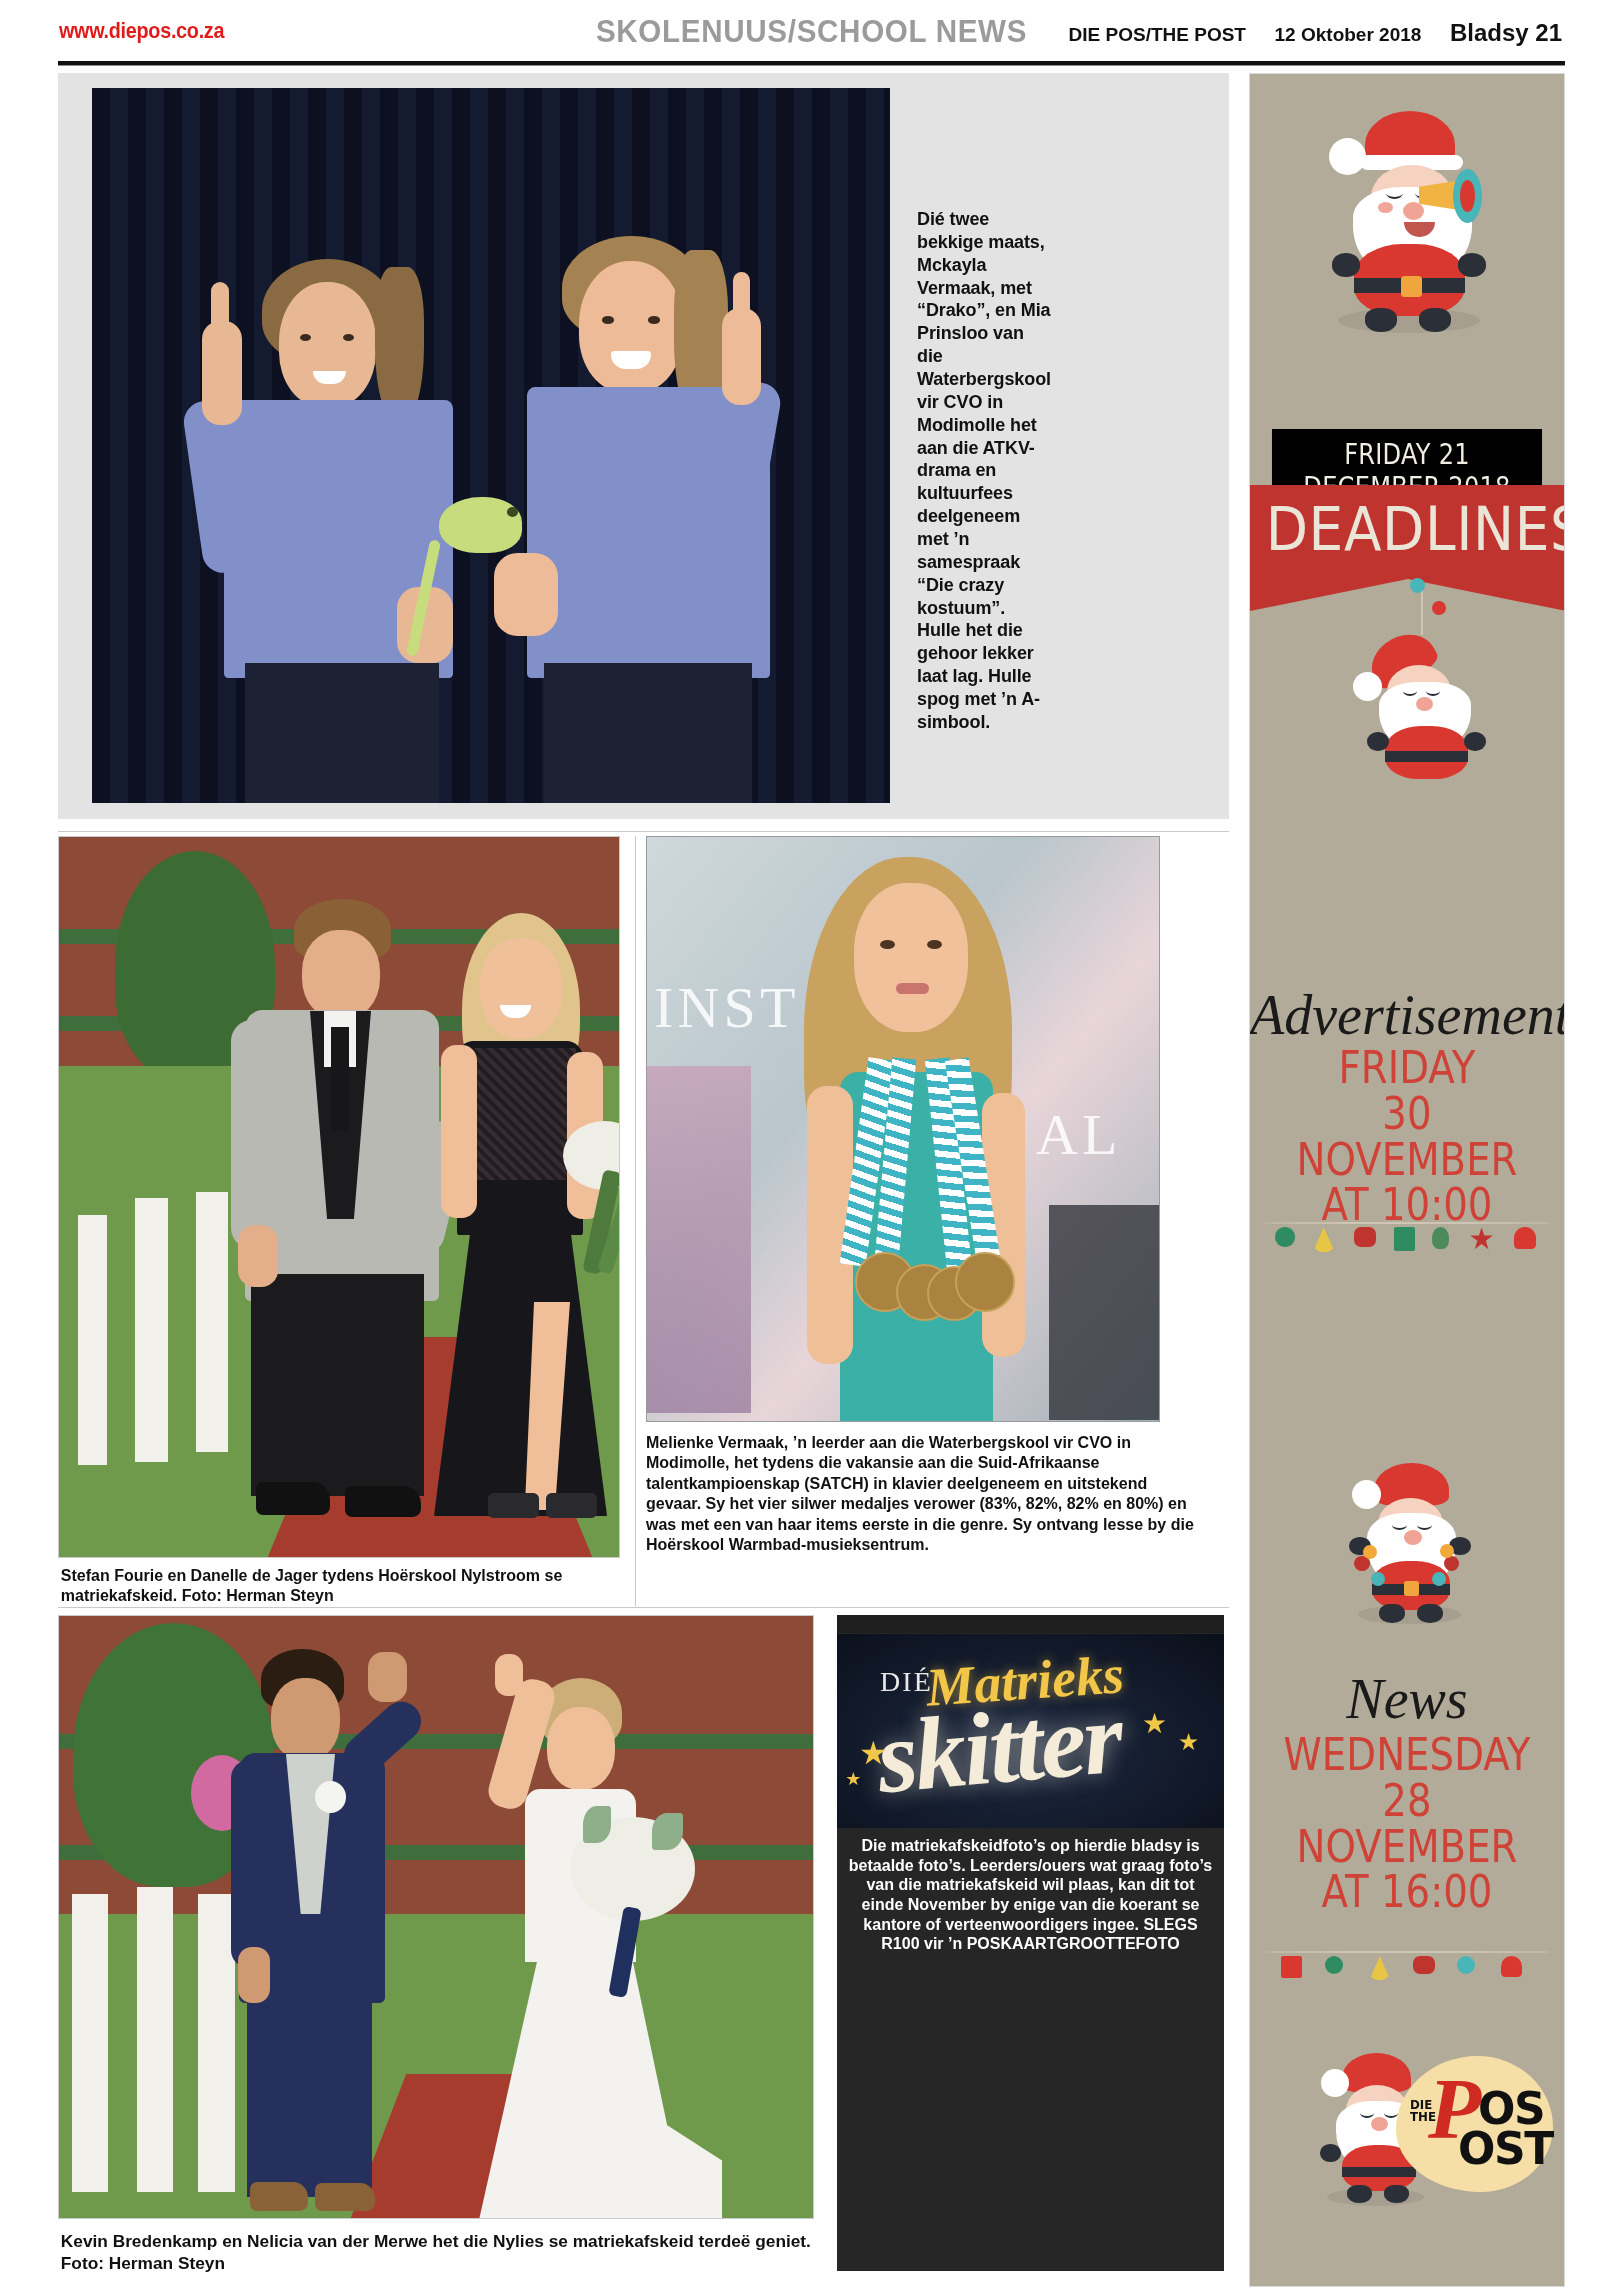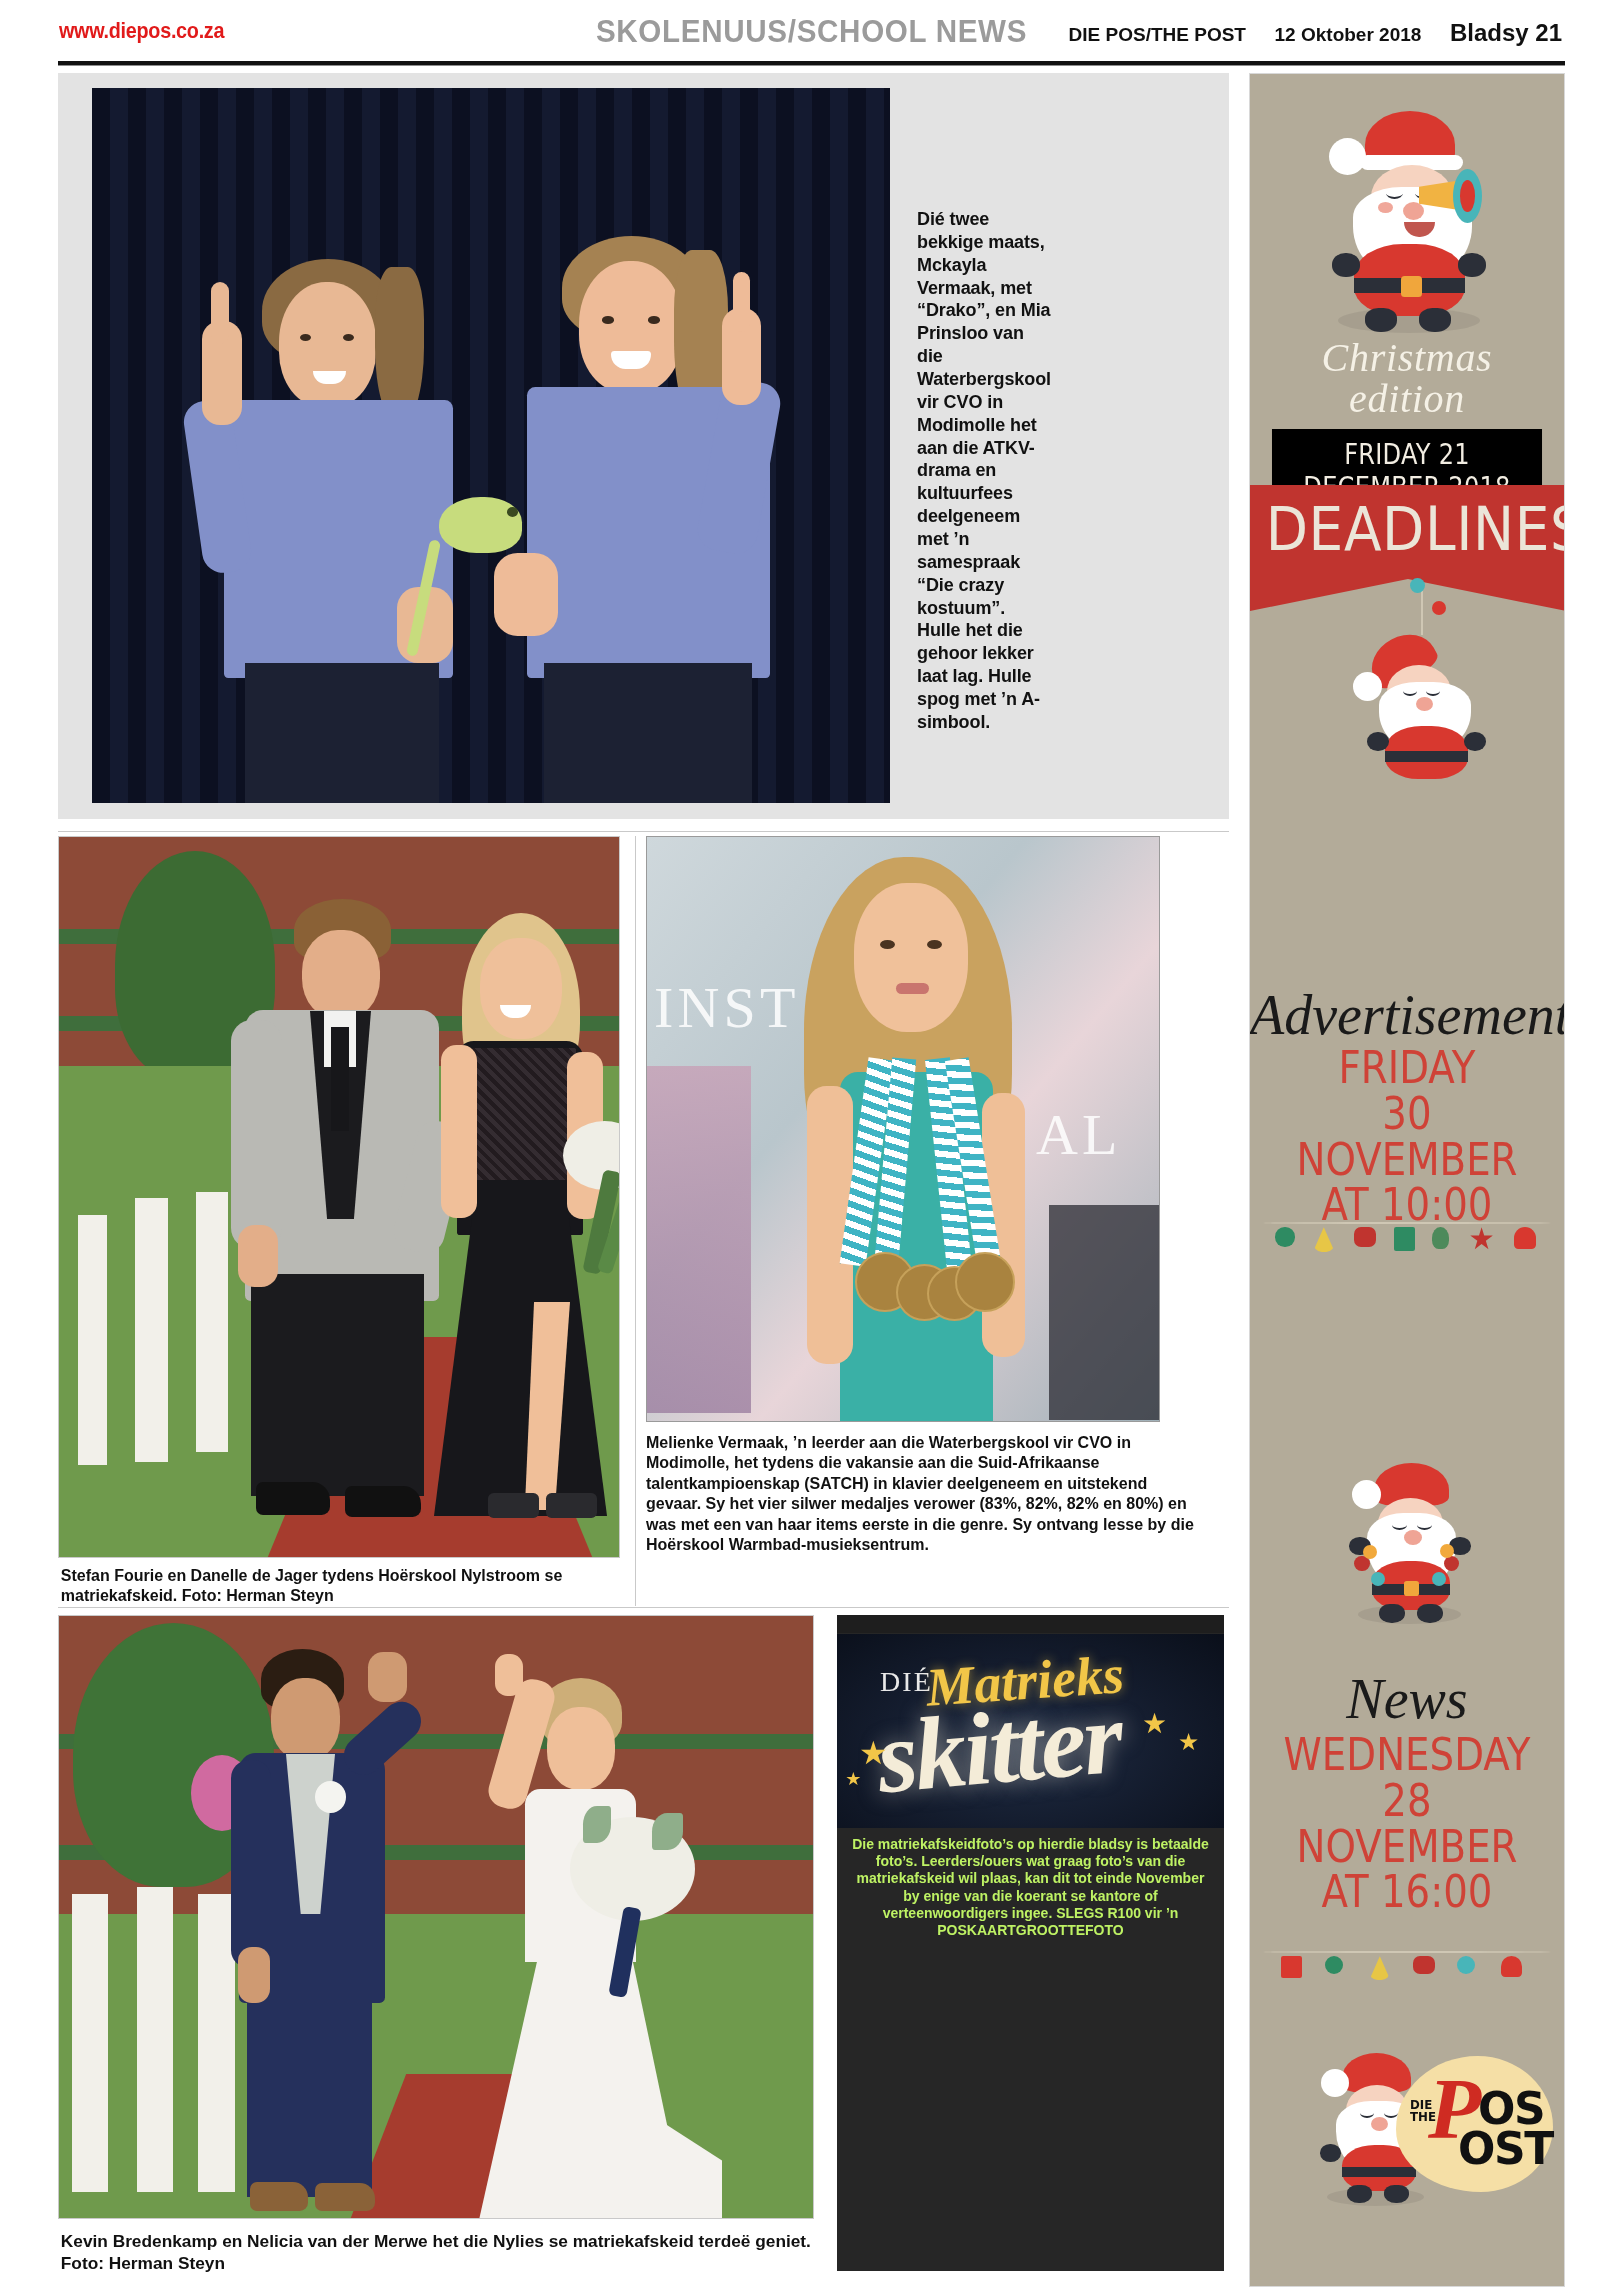--- a/index.html
+++ b/index.html
@@ -75,21 +75,21 @@
     font-family:"Liberation Serif",serif;letter-spacing:2.1px;}
   .sk-matrieks{position:absolute;left:89px;top:15.3px;color:#f2c648;font-size:54px;
     font-style:italic;font-weight:bold;font-family:"Liberation Serif",serif;
     transform:rotate(-4deg);text-shadow:0 0 11px rgba(242,198,72,.55);}
   .sk-skitter{position:absolute;left:40px;top:54px;color:#f4ecd8;font-size:103px;
     font-style:italic;font-weight:bold;font-family:"Liberation Serif",serif;
     transform:rotate(-5deg);letter-spacing:-2.8px;
     text-shadow:0 0 21px rgba(244,236,216,.5);}
   .star{position:absolute;color:#f2c648;line-height:1;}
   .sk-body{position:absolute;left:9.7px;right:9.7px;top:221px;
-    color:#bef264;font-size:14px;font-weight:bold;line-height:1.23;text-align:center;}
+    color:#ffffff;font-size:16px;font-weight:bold;line-height:1.23;text-align:center;}
 
   
   .adcol{position:absolute;left:1249px;top:0px;width:316px;height:2214px;
     background:#b3ab99;overflow:hidden;border:0.7px solid #d8d8d8;box-sizing:border-box;}
   .adcol-inner{position:absolute;inset:0;}
   .ad-blk{position:absolute;left:0;width:100%;text-align:center;}
   .xmas-script{color:#f5f1e6;font-size:40px;font-style:italic;
     font-family:"Liberation Serif",serif;line-height:1.02;letter-spacing:0.7px;}
   .friday-bar{background:#000;color:#f2ede2;font-size:28px;letter-spacing:0.3px;
     padding:9px 0;font-family:"DejaVu Sans",sans-serif;transform:scaleX(0.86);}
@@ -416,24 +416,20 @@
           <div class="s-mitt" style="left:144px;top:148px;width:28px;height:23.6px;"></div>
           <div class="s-boot" style="left:51px;top:203px;width:32px;height:23.6px;"></div>
           <div class="s-boot" style="left:105px;top:203px;width:32px;height:23.6px;"></div>
 
           <div style="position:absolute;left:105px;top:75px;width:43px;height:30.5px;background:#f1b342;
             clip-path:polygon(0 22%,100% 0,100% 100%,0 78%);"></div>
           <div style="position:absolute;left:139px;top:64px;width:29px;height:54px;background:#48b5b9;border-radius:50%;"></div>
           <div style="position:absolute;left:146px;top:75px;width:15.3px;height:32px;background:#d8382f;border-radius:50%;"></div>
         </div>
 
-        <div class="ad-blk" style="top:264px;">
-          <div class="xmas-script">Christmas</div>
-          <div class="xmas-script">edition</div>
-        </div>
 
         <div class="ad-blk friday-bar" style="top:355px;">FRIDAY 21 DECEMBER 2018</div>
 
         <div class="ad-blk deadlines-band" style="top:411px;height:94px;">
           <div class="deadlines-txt">DEADLINES</div>
           <div class="ribbon-notch"></div>
         </div>
 
         <div class="santa" style="left:104px;top:548px;width:139px;height:160px;">
           <div style="position:absolute;left:67px;top:-36px;width:2.1px;height:49px;background:#cfc7b4;"></div>

